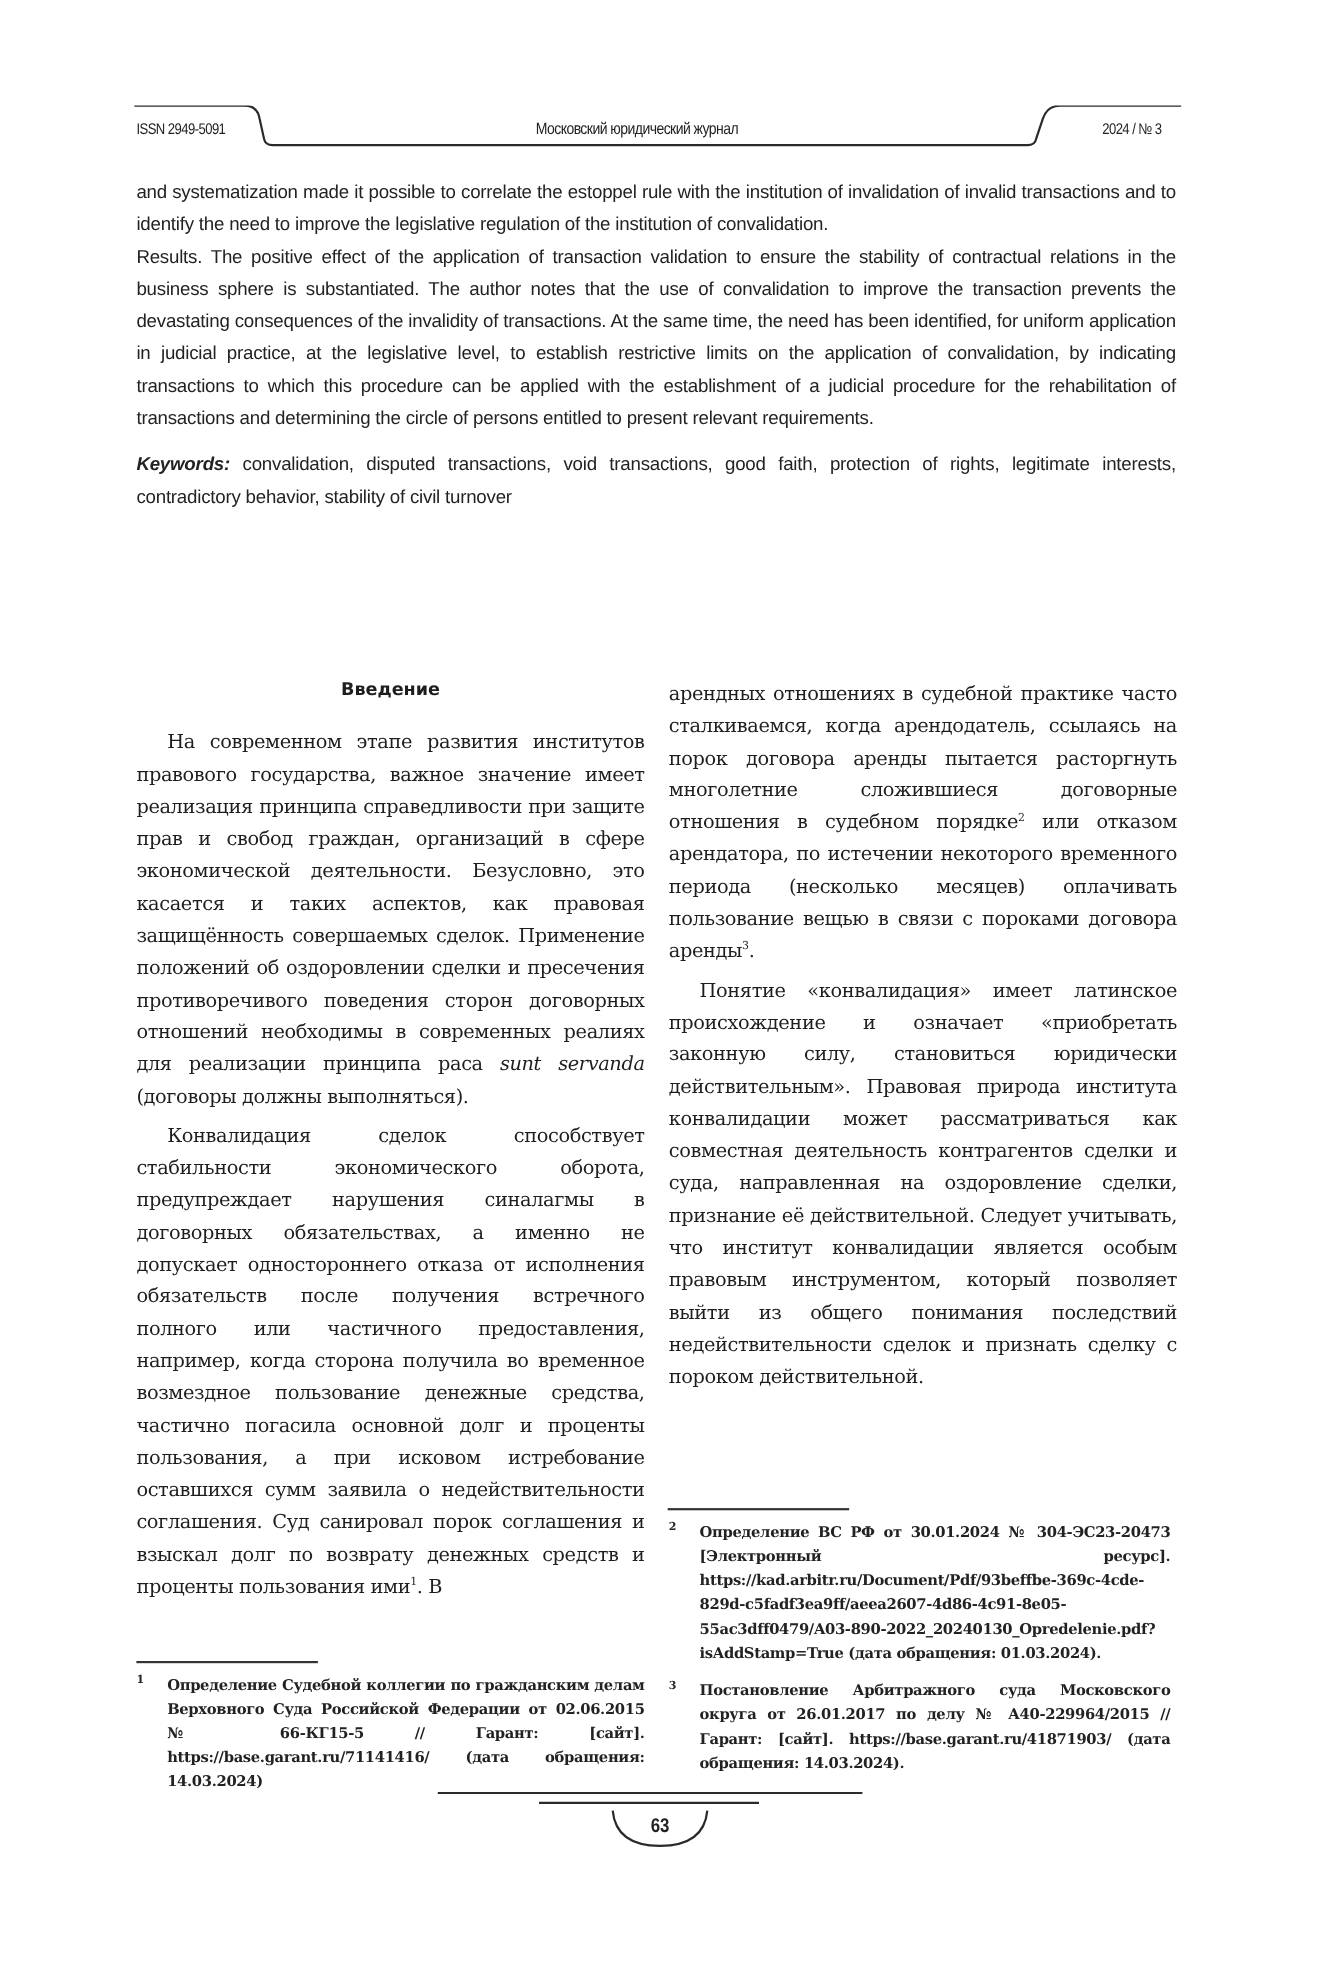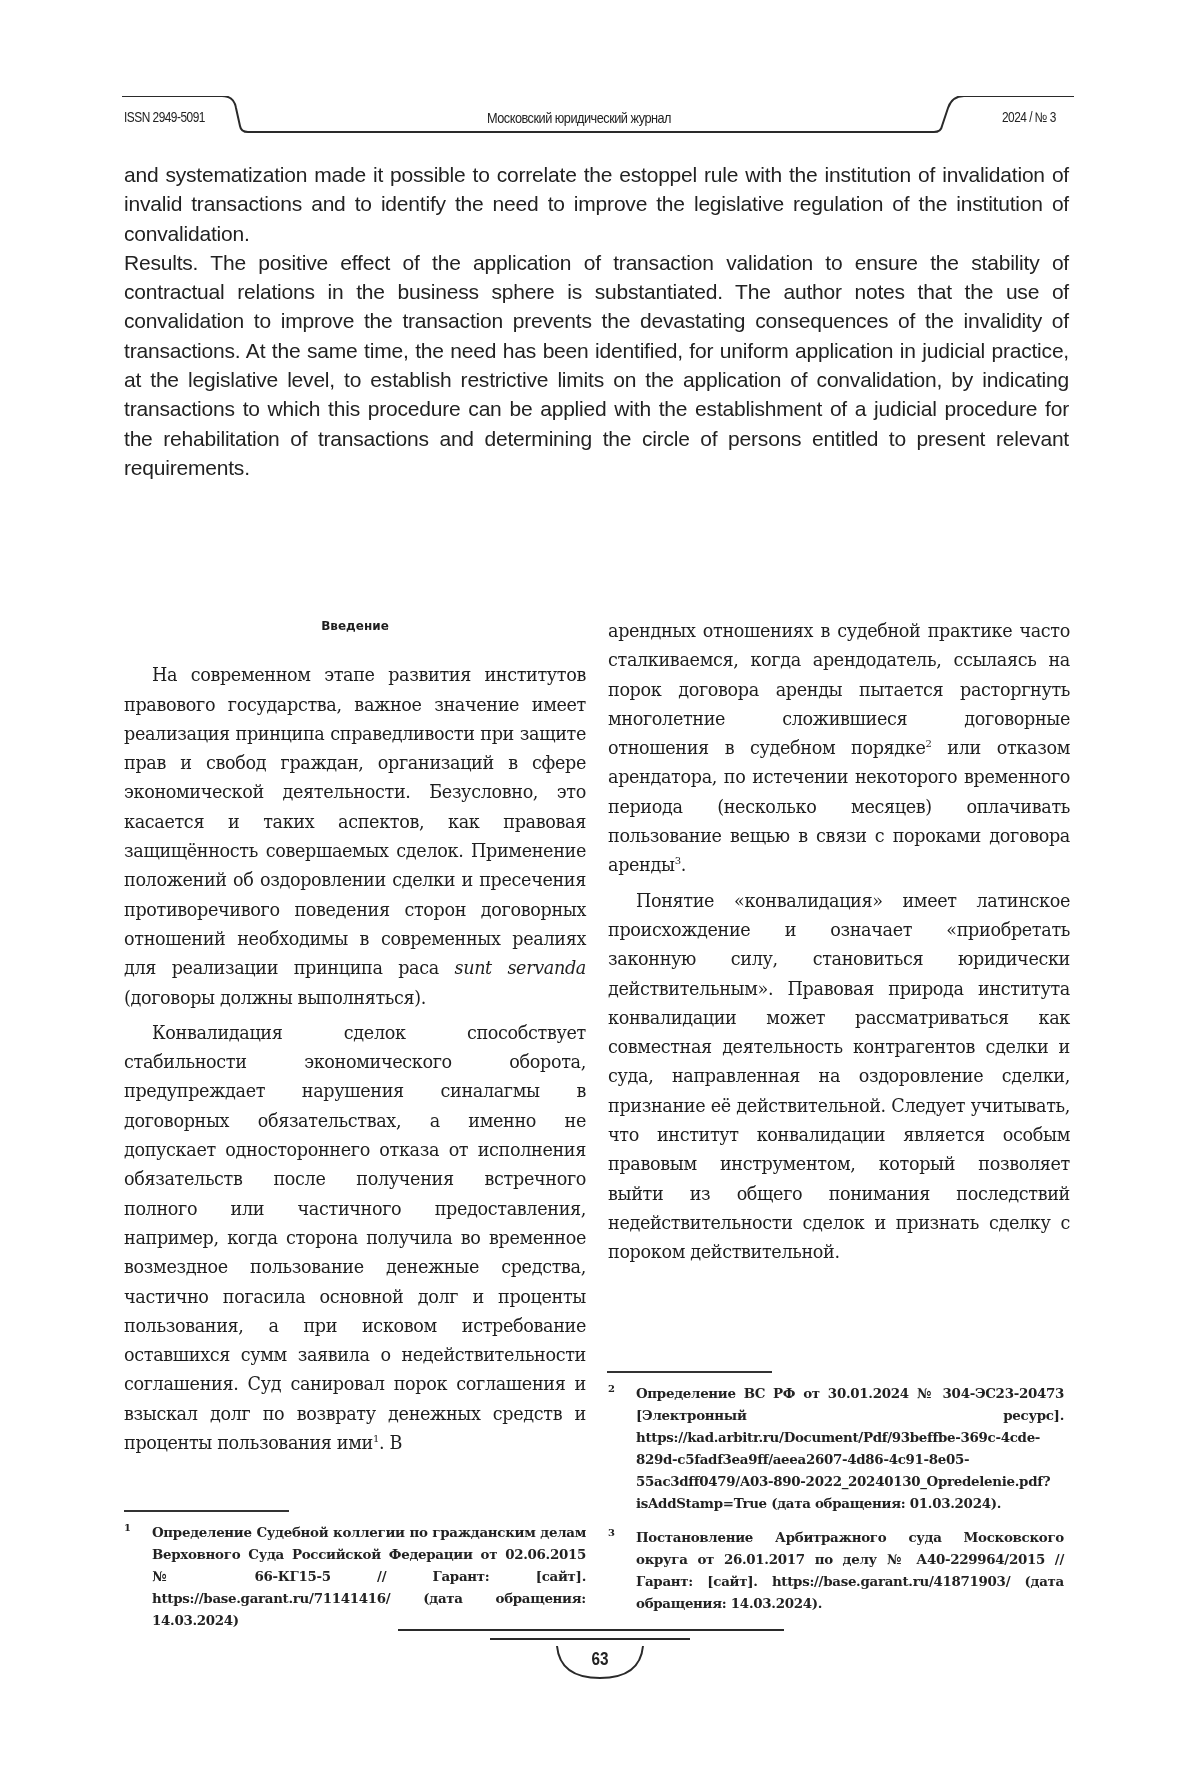--- a/index.html
+++ b/index.html
@@ -4,32 +4,32 @@
   <style>
     html, body { margin: 0; padding: 0; background: #ffffff; }
     body { width: 1200px; height: 1783px; position: relative; overflow: hidden; color: #1a1a1a; }
     .header { position: absolute; left: 122px; top: 96px; width: 952px; height: 42px; text-align: center; }
     .header svg { position: absolute; left: 0; top: 0; }
     .hdr-text { position: absolute; font-family: "Liberation Sans", sans-serif; font-size: 14px; letter-spacing: -0.6px; transform: scaleX(0.85); transform-origin: left center; top: 13px; color: #222; }
     .hdr-issn { left: 2px; }
     .hdr-title { left: 365px; font-size: 15px; }
     .hdr-issue { left: 880px; }
 
-    .abstract { position: absolute; left: 124px; top: 160px; width: 945px; font-family: "Liberation Sans", sans-serif; font-size: 21px; line-height: 29.3px; color: #222; text-align: justify; letter-spacing: -0.2px; }
+    .abstract { position: absolute; left: 124px; top: 160px; width: 945px; font-family: "Liberation Sans", sans-serif; font-size: 17px; line-height: 29.3px; color: #222; text-align: justify; letter-spacing: -0.2px; }
     .abstract p { margin: 0; }
     .abstract b { font-weight: normal; }
     .abstract .kw { margin-top: 13px; }
     .abstract .kw-label { font-weight: bold; font-style: italic; }
 
     .col { position: absolute; top: 612px; width: 462px; font-family: "DejaVu Serif", "Liberation Serif", serif; font-size: 17.6px; line-height: 29.3px; color: #1e1e1e; text-align: justify; letter-spacing: -0.35px; }
     .col-left { left: 124px; }
     .col-right { left: 608px; top: 617px; }
     .col p { margin: 0; }
     .col .indent { text-indent: 28px; margin-top: 20px; }
-    .section-head { font-family: "DejaVu Sans", sans-serif; font-weight: bold; font-size: 12px; text-align: center; margin-bottom: 4px; letter-spacing: 0; }
+    .section-head { font-family: "DejaVu Sans", sans-serif; font-weight: bold; font-size: 16px; text-align: center; margin-bottom: 4px; letter-spacing: 0; }
     sup { font-size: 10px; line-height: 0; vertical-align: super; }
     .p2 { margin-top: 6px !important; }
 
     .fn-rule { position: absolute; height: 2px; background: #333; }
     .fn-rule-left { left: 124px; top: 1510px; width: 165px; }
     .fn-rule-right { left: 607px; top: 1371px; width: 165px; }
     .footnote { position: absolute; font-family: "DejaVu Serif", "Liberation Serif", serif; font-weight: bold; font-size: 13.4px; line-height: 22px; color: #222; text-align: justify; letter-spacing: -0.3px; }
     .fn-num { position: absolute; left: -28px; top: -4px; font-size: 10px; }
     .fn1 { left: 152px; top: 1521px; width: 434px; }
     .fn2 { left: 636px; top: 1382px; width: 428px; }
@@ -46,20 +46,21 @@
     <path d="M0 0 H100 Q112 0 114 12 L118 30 Q119 36 126 36 H812 Q819 36 820 30 L826 12 Q830 0 842 0 H952" fill="none" stroke="#2a2a2a" stroke-width="2"></path>
   </svg>
   <span class="hdr-text hdr-issn">ISSN 2949-5091</span>
   <span class="hdr-text hdr-title">Московский юридический журнал</span>
   <span class="hdr-text hdr-issue">2024 / № 3</span>
 </div>
 
 <div class="abstract">
   <p><span>and systematization made it possible to correlate the estoppel rule with the institution of invalidation of invalid transactions and to identify the need to improve the legislative regulation of the institution of convalidation.</span></p>
   <p><b>Results.</b><span> The positive effect of the application of transaction validation to ensure the stability of contractual relations in the business sphere is substantiated. The author notes that the use of convalidation to improve the transaction prevents the devastating consequences of the invalidity of transactions. At the same time, the need has been identified, for uniform application in judicial practice, at the legislative level, to establish restrictive limits on the application of convalidation, by indicating transactions to which this procedure can be applied with the establishment of a judicial procedure for the rehabilitation of transactions and determining the circle of persons entitled to present relevant requirements.</span></p>
+  <p class="kw"><span class="kw-label">Keywords:</span><span> convalidation, disputed transactions, void transactions, good faith, protection of rights, legitimate interests, contradictory behavior, stability of civil turnover</span></p>
 </div>
 
 <div class="col col-left">
   <div class="section-head">Введение</div>
   <p class="indent"><span>На современном этапе развития институтов правового государства, важное значение имеет реализация принципа справедливости при защите прав и свобод граждан, организаций в сфере экономической деятельности. Безусловно, это касается и таких аспектов, как правовая защищённость совершаемых сделок. Применение положений об оздоровлении сделки и пресечения противоречивого поведения сторон договорных отношений необходимы в современных реалиях для реализации принципа раса </span><i>sunt servanda</i><span> (договоры должны выполняться).</span></p>
   <p class="indent p2"><span>Конвалидация сделок способствует стабильности экономического оборота, предупреждает нарушения синалагмы в договорных обязательствах, а именно не допускает одностороннего отказа от исполнения обязательств после получения встречного полного или частичного предоставления, например, когда сторона получила во временное возмездное пользование денежные средства, частично погасила основной долг и проценты пользования, а при исковом истребование оставшихся сумм заявила о недействительности соглашения. Суд санировал порок соглашения и взыскал долг по возврату денежных средств и проценты пользования ими</span><sup>1</sup><span>. В</span></p>
 </div>
 
 <div class="col col-right">
   <p><span>арендных отношениях в судебной практике часто сталкиваемся, когда арендодатель, ссылаясь на порок договора аренды пытается расторгнуть многолетние сложившиеся договорные отношения в судебном порядке</span><sup>2</sup><span> или отказом арендатора, по истечении некоторого временного периода (несколько месяцев) оплачивать пользование вещью в связи с пороками договора аренды</span><sup>3</sup><span>.</span></p>

